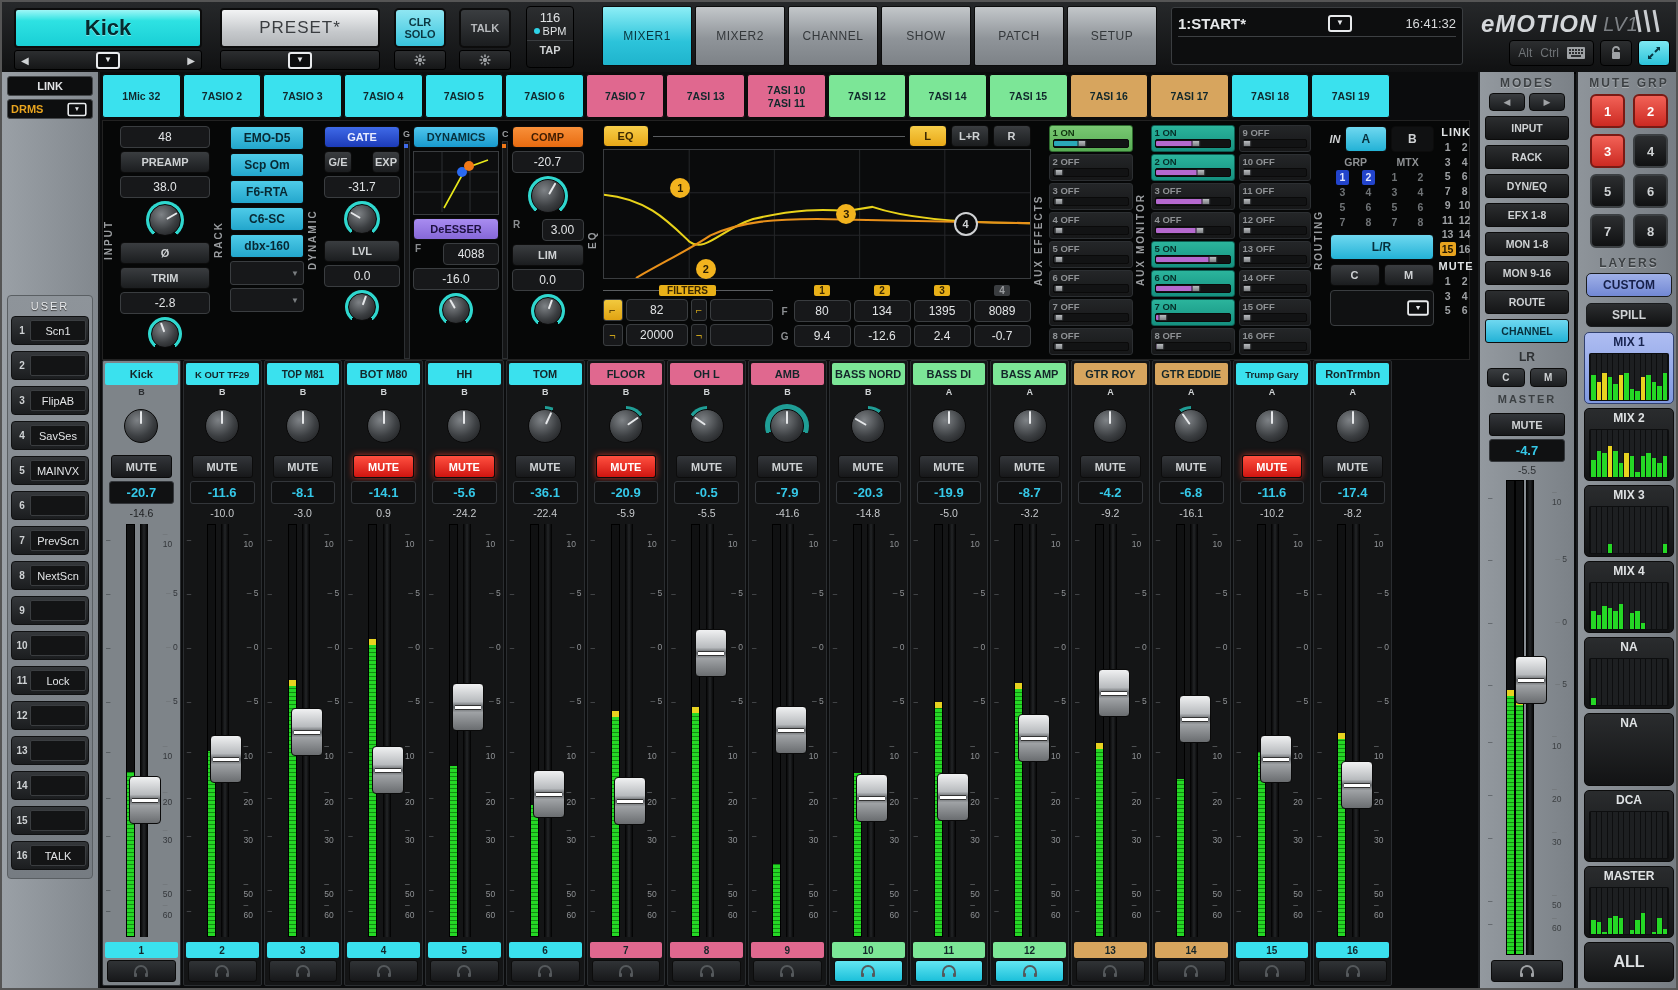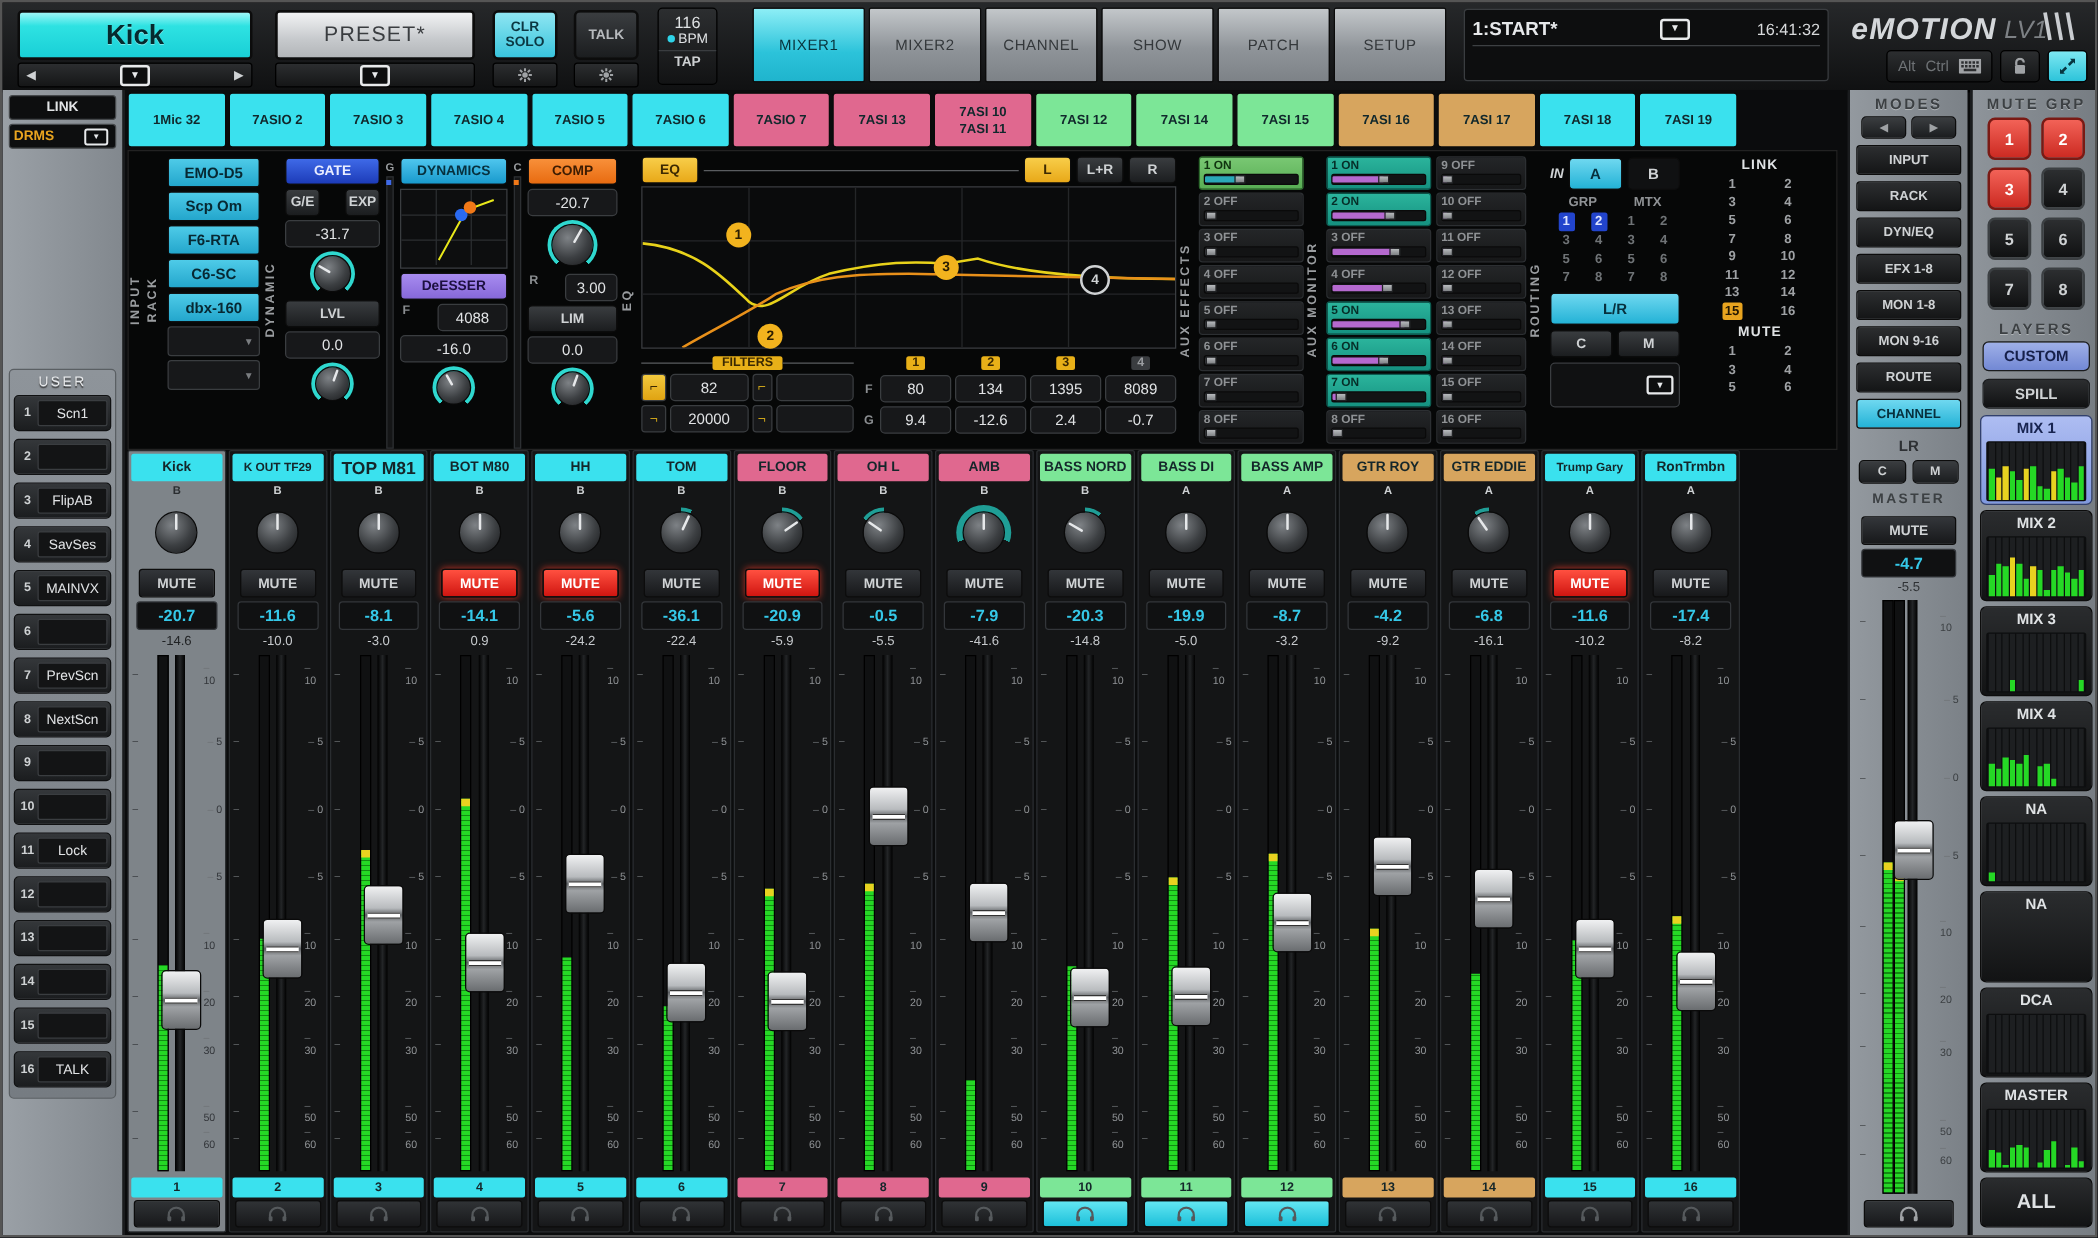--- a/index.html
+++ b/index.html
@@ -507,20 +507,42 @@
         </div>
         <div class="in-tile c-cyan">
           <div>7ASI 18</div>
         </div>
         <div class="in-tile c-cyan">
           <div>7ASI 19</div>
         </div>
       </div>
     <div class="detail">
         <div class="vlabel">INPUT</div>
+        <div class="dsec" style="flex: 0 0 96px;">
+          <div class="disp">48</div>
+          <div class="dbtn">PREAMP</div>
+          <div class="disp">38.0</div>
+          <div class="knobwrap" style="height: 38px; width: 38px;">
+            <div class="ring" style="background: conic-gradient(from -140deg, rgb(47, 216, 207) 0deg, rgb(47, 216, 207) 280deg, transparent 280deg);"></div>
+            <div class="knobface"></div>
+            <div class="kptrwrap" style="transform: rotate(60deg);">
+              <div class="kptr"></div>
+            </div>
+          </div>
+          <div class="dbtn">Ø</div>
+          <div class="dbtn">TRIM</div>
+          <div class="disp">-2.8</div>
+          <div class="knobwrap" style="height: 34px; width: 34px;">
+            <div class="ring" style="background: conic-gradient(from -140deg, rgb(47, 216, 207) 0deg, rgb(47, 216, 207) 280deg, transparent 280deg);"></div>
+            <div class="knobface"></div>
+            <div class="kptrwrap" style="transform: rotate(-20deg);">
+              <div class="kptr"></div>
+            </div>
+          </div>
+        </div>
         <div class="vlabel">RACK</div>
         <div class="dsec" style="flex: 0 0 80px;">
           <div class="rackslot filled">EMO-D5</div>
           <div class="rackslot filled">Scp Om</div>
           <div class="rackslot filled">F6-RTA</div>
           <div class="rackslot filled">C6-SC</div>
           <div class="rackslot filled">dbx-160</div>
           <div class="rackslot">
             <span class="dd">▼</span>
           </div>
@@ -1064,21 +1086,21 @@
           <div class="ch-num c-cyan">2</div>
           <div class="ch-phone">
             <svg width="16" height="13" viewBox="0 0 16 13">
               <path d="M2 11 V7 a6 6 0 0 1 12 0 v4" fill="none" stroke="#55595c" stroke-width="1.8"></path>
               <rect x="1" y="8" width="3" height="4" rx="1" fill="#55595c"></rect>
               <rect x="12" y="8" width="3" height="4" rx="1" fill="#55595c"></rect>
             </svg>
           </div>
         </div>
         <div class="strip">
-          <div class="ch-name c-cyan" style="font-size: 14px;">TOP M81</div>
+          <div class="ch-name c-cyan" style="font-size: 10px;">TOP M81</div>
           <div class="ch-layer">B</div>
           <div class="ch-pan">
             <div class="knobwrap" style="height: 40px; width: 40px;">
               <div class="knobface"></div>
               <div class="kptrwrap" style="transform: rotate(0deg);">
                 <div class="kptr"></div>
               </div>
             </div>
           </div>
           <div class="ch-mute">MUTE</div>

